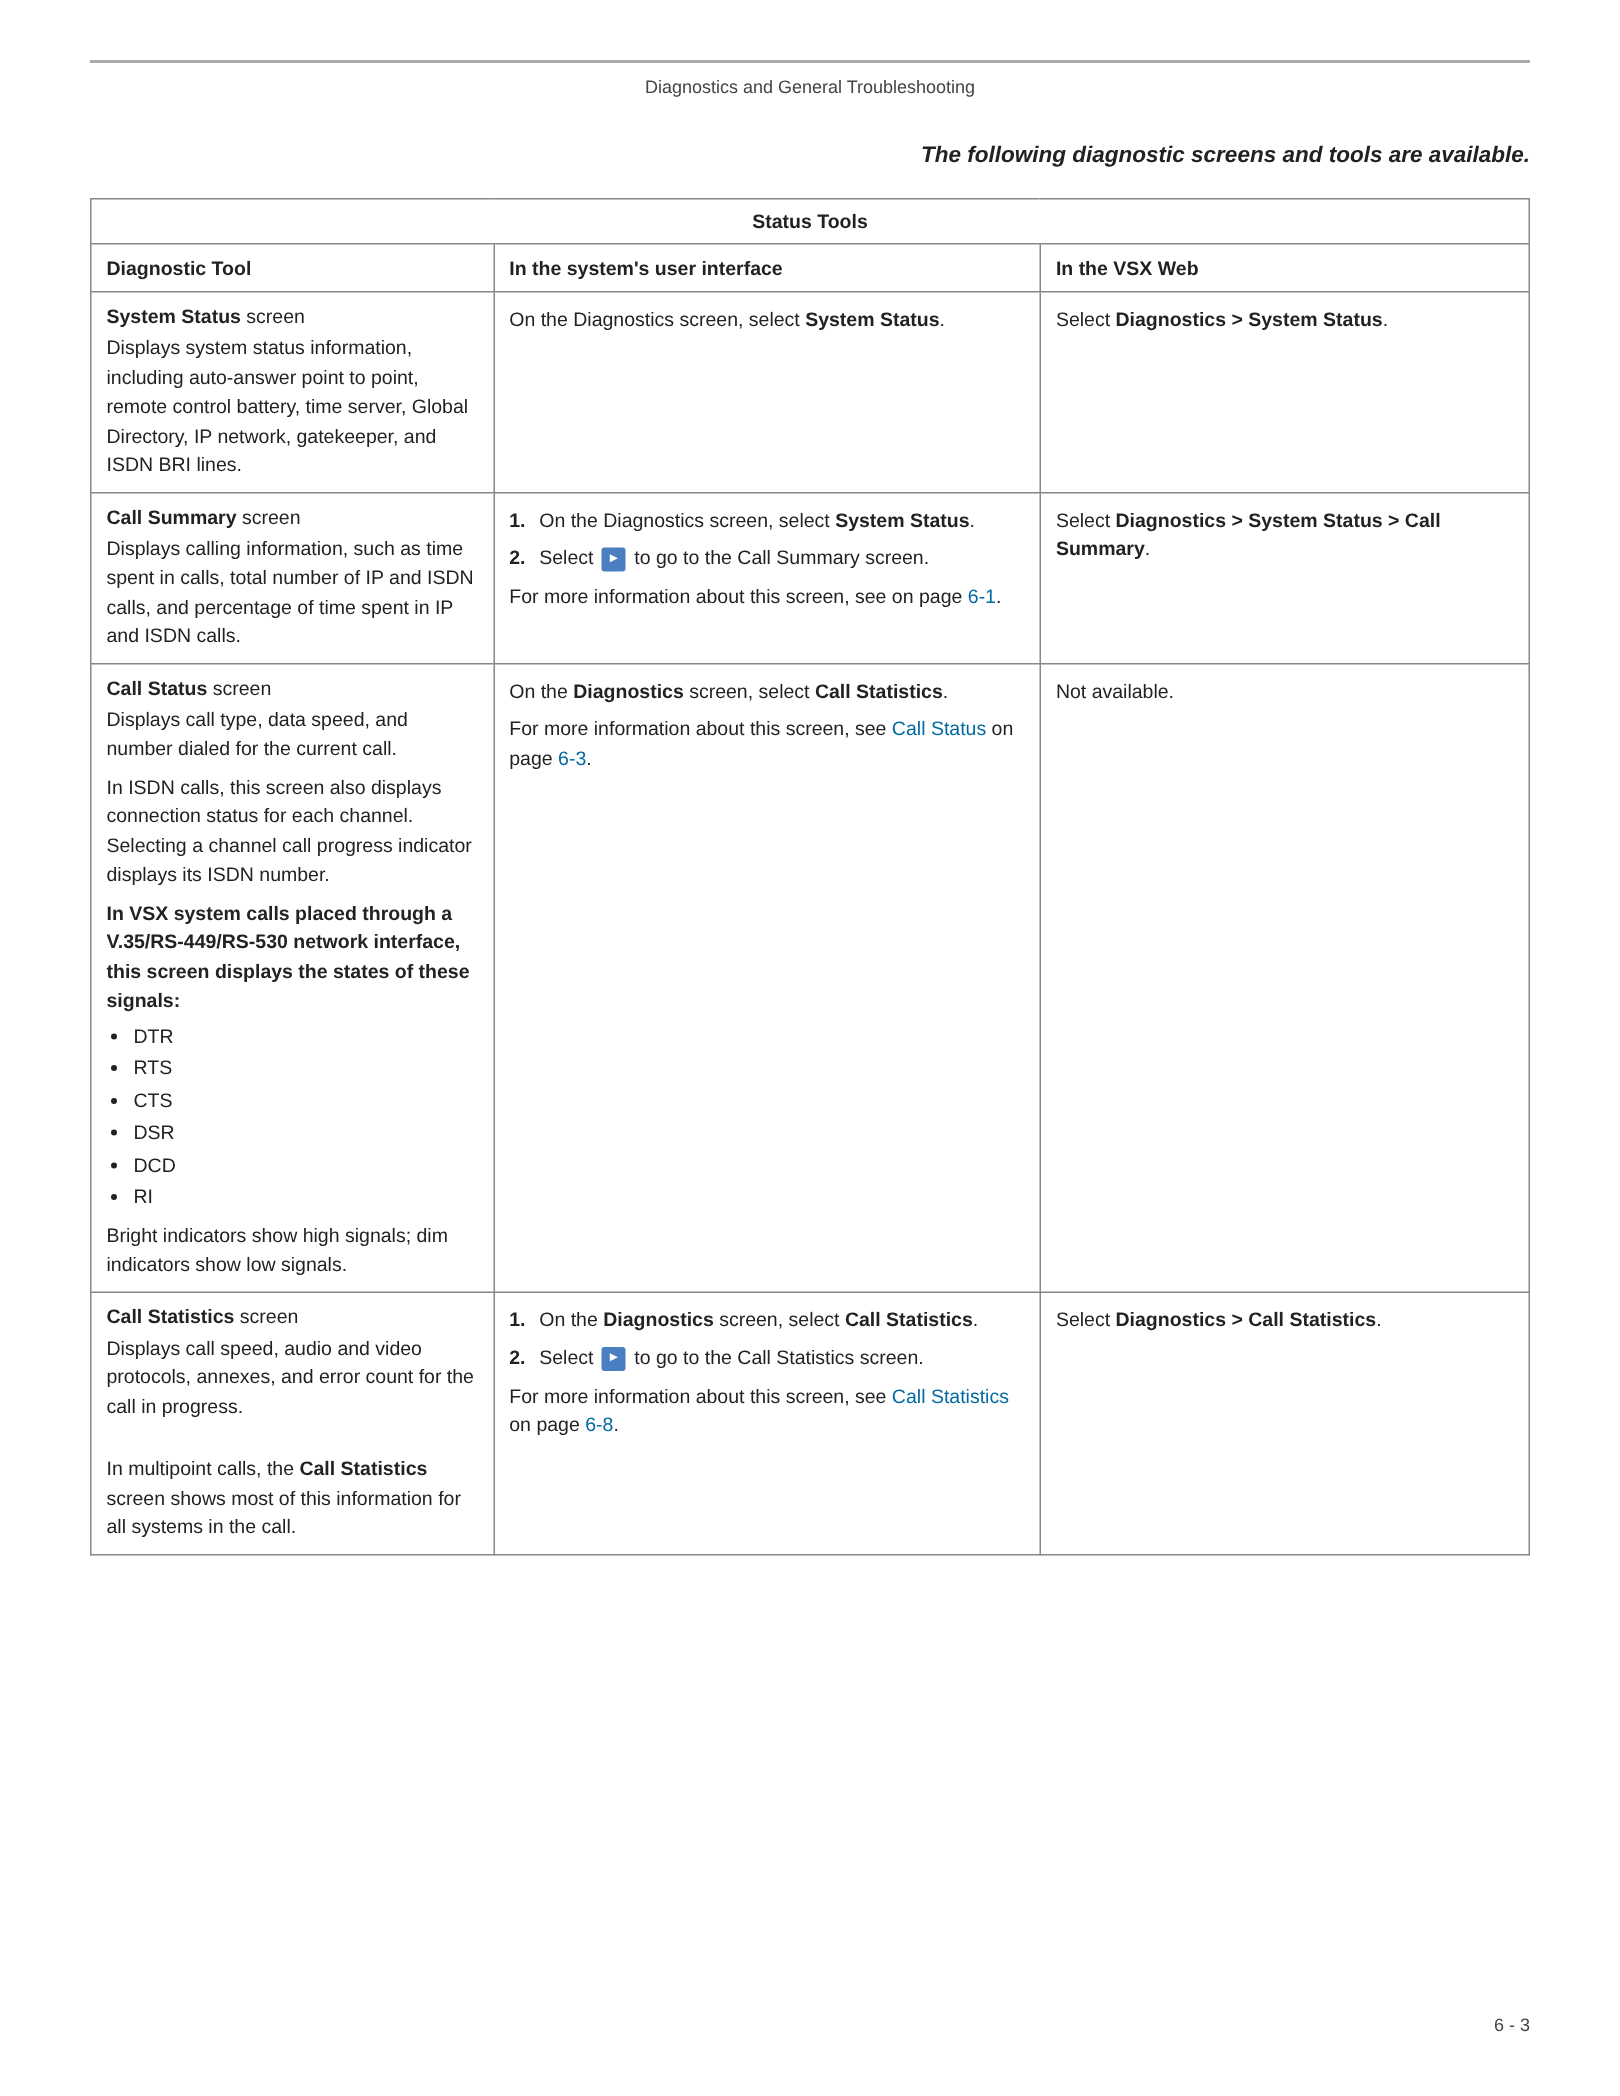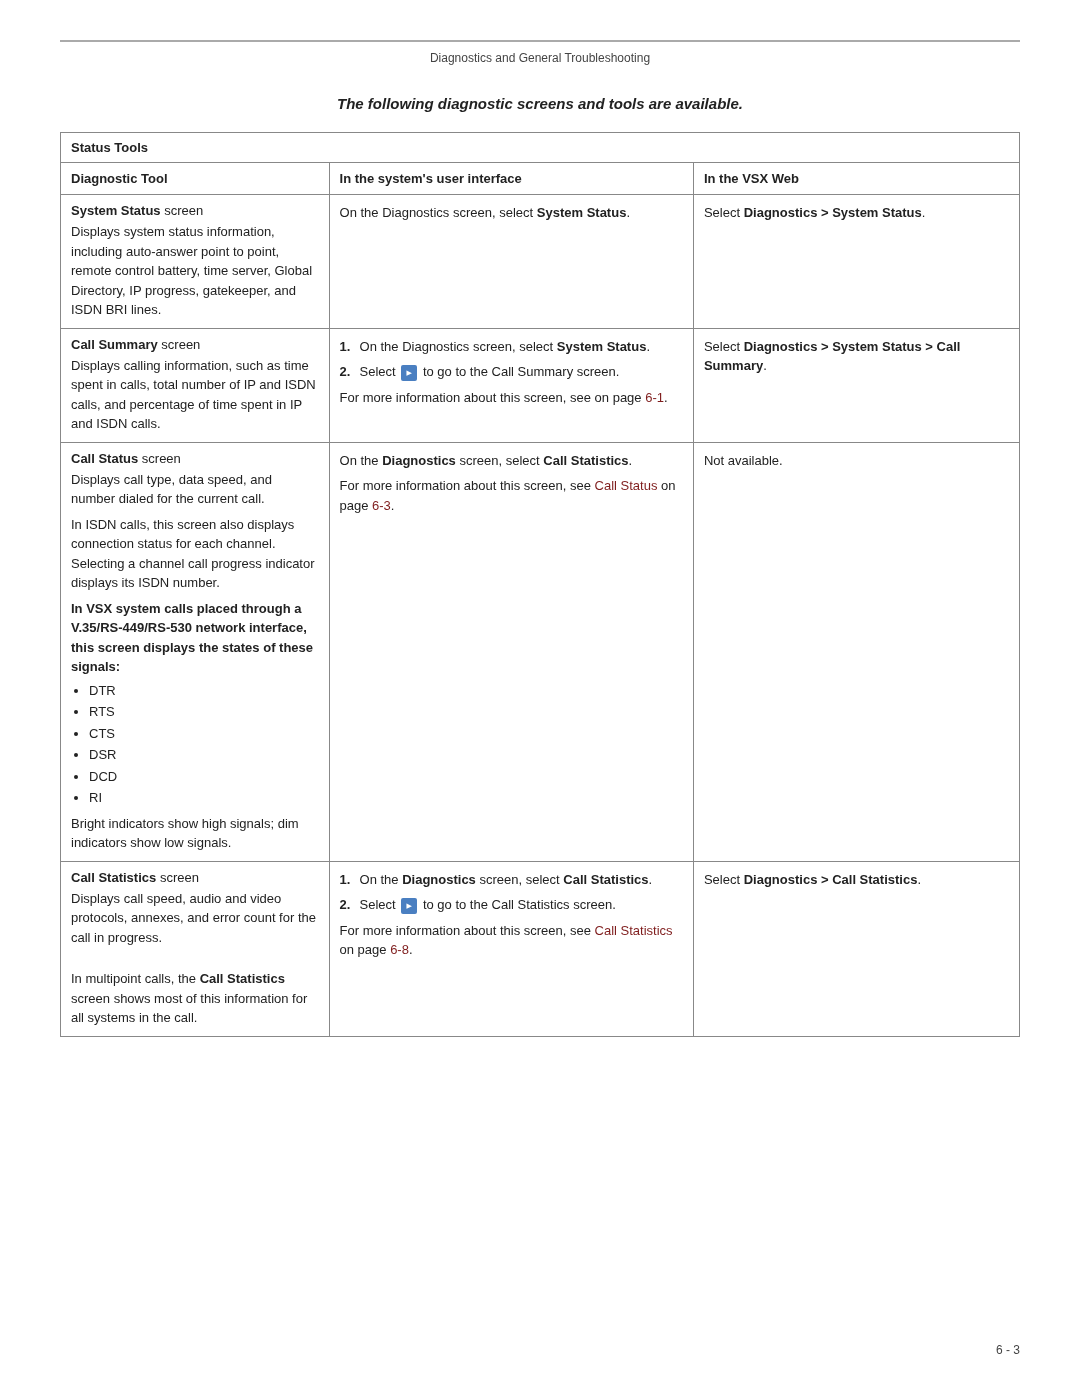--- a/index.html
+++ b/index.html
@@ -29,21 +29,21 @@
       text-align: center;
       margin-bottom: 30px;
     }
 
     .header-title {
       font-size: 12px;
       color: #444444;
     }
 
     .page-heading {
-      text-align: center;
+      text-align: right;
       font-size: 15px;
       font-style: italic;
       margin-bottom: 20px;
       color: #222;
     }
 
     .main-table {
       width: 100%;
       border-collapse: collapse;
       border: 1px solid #888888;
@@ -55,20 +55,21 @@
       padding: 8px 10px;
       vertical-align: top;
       font-size: 13px;
     }
 
     .section-header-row td {
       background: #ffffff;
       font-weight: bold;
       font-size: 13px;
       padding: 7px 10px;
+      text-align: center;
     }
 
     .col-headers-row th {
       background: #ffffff;
       font-weight: bold;
       text-align: left;
       font-size: 13px;
       border-bottom: 1px solid #888;
     }
 
@@ -76,21 +77,21 @@
       font-weight: bold;
     }
 
     .tool-desc {
       font-weight: normal;
       margin-top: 4px;
       line-height: 1.5;
     }
 
     a {
-      color: #7f1d1d;
+      color: #0369a1;
       text-decoration: none;
     }
 
     .bold {
       font-weight: bold;
     }
 
     .bullet-list {
       list-style: disc;
       padding-left: 18px;
@@ -186,21 +187,21 @@
         <th class="col-diagnostic">Diagnostic Tool</th>
         <th class="col-user-interface">In the system's user interface</th>
         <th class="col-vsx-web">In the VSX Web</th>
       </tr>
 
       <tr>
         <td>
           <span class="tool-name">System Status</span>
           <span> screen</span>
           <div class="tool-desc">
-            Displays system status information, including auto-answer point to point, remote control battery, time server, Global Directory, IP progress, gatekeeper, and ISDN BRI lines.
+            Displays system status information, including auto-answer point to point, remote control battery, time server, Global Directory, IP network, gatekeeper, and ISDN BRI lines.
           </div>
         </td>
         <td>
           <p>
             On the Diagnostics screen, select <span class="bold">System Status</span>.
           </p>
         </td>
         <td>
           <p>
             Select <span class="bold">Diagnostics &gt; System Status</span>.

